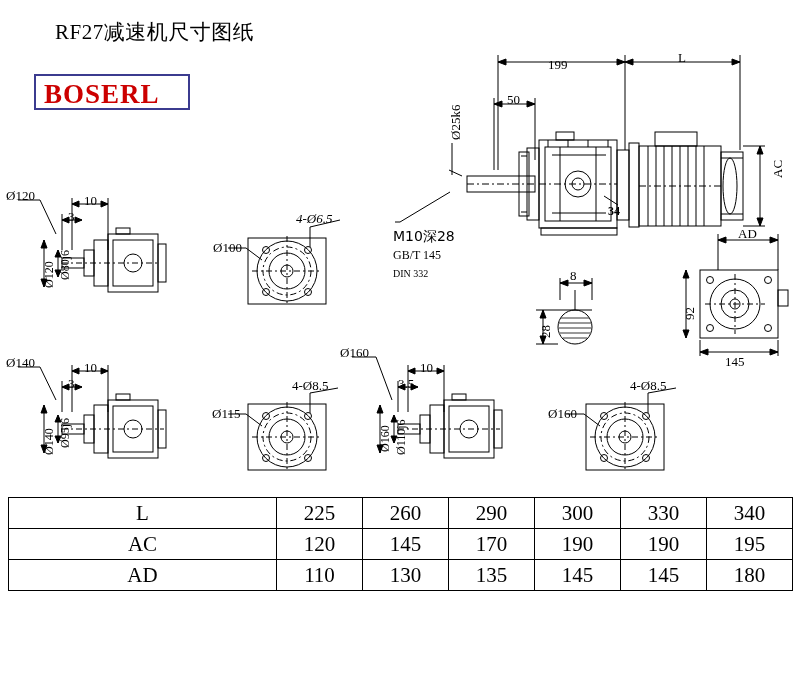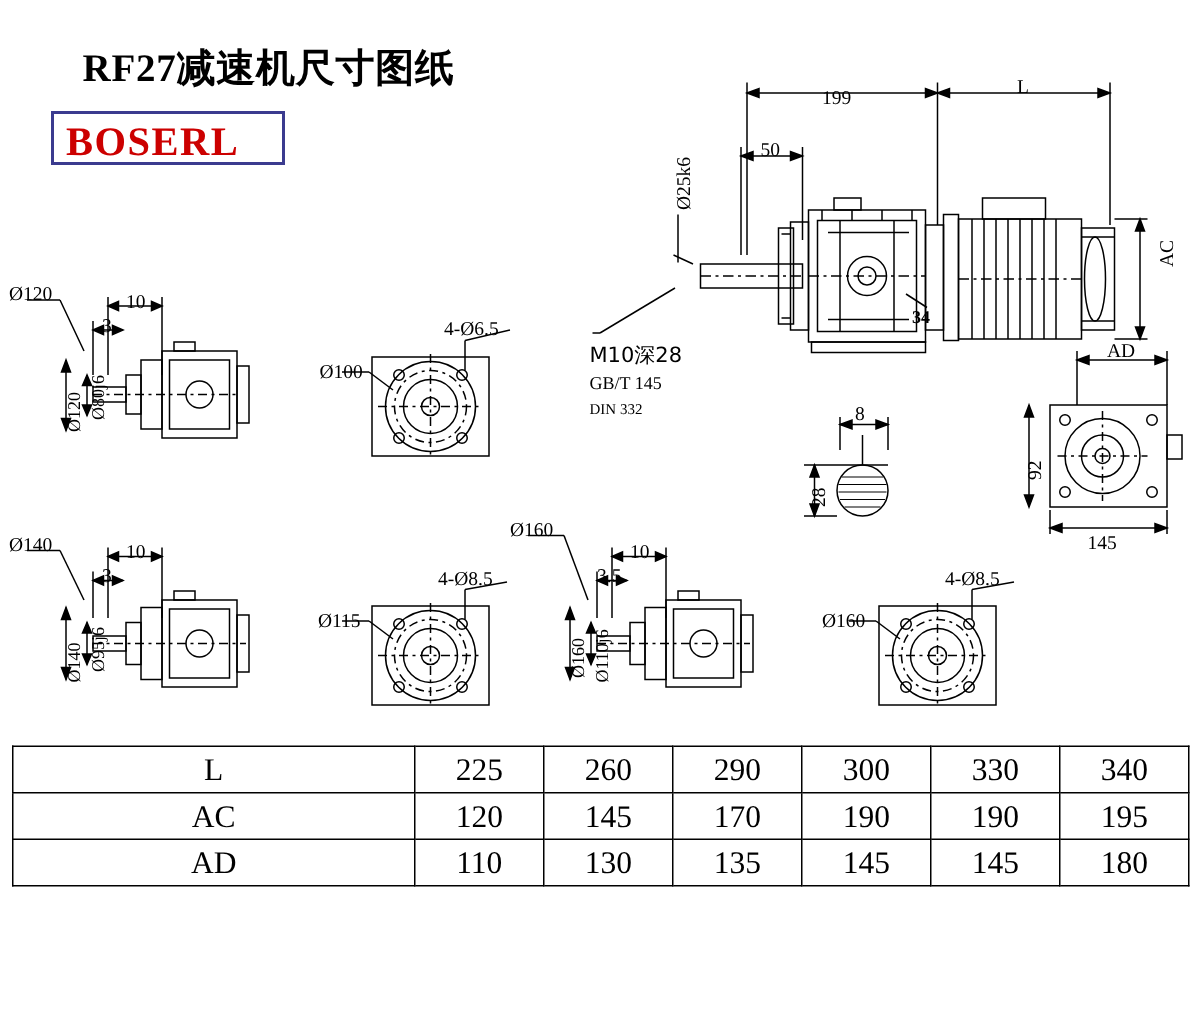--- a/index.html
+++ b/index.html
@@ -16,24 +16,24 @@
     overflow: hidden;
   }
   .page {
     position: relative;
     width: 800px;
     height: 673px;
   }
   #title {
     position: absolute;
     left: 55px;
-    top: 28px;
+    top: 18px;
     font-family: "Liberation Serif", serif;
-    font-size: 26px;
-    font-weight: bold;
+    font-size: 21px;
+    font-weight: normal;
     letter-spacing: 0.5px;
     white-space: nowrap;
   }
   #logo-box {
     position: absolute;
     left: 34px;
     top: 74px;
     width: 156px;
     height: 36px;
     border: 2px solid #3b3b8f;
@@ -404,21 +404,21 @@
   <div class="txt" style="left:738px; top:226px;">AD</div>
   <div class="txt rot90" style="left:682px; top:320px;">92</div>
   <div class="txt" style="left:725px; top:354px;">145</div>
 
   <div class="txt" style="left:6px; top:188px;">Ø120</div>
   <div class="txt" style="left:84px; top:193px;">10</div>
   <div class="txt" style="left:68px; top:209px;">3</div>
   <div class="txt rot90" style="left:58px; top:280px; font-size:12px;">Ø80j6</div>
   <div class="txt rot90" style="left:42px; top:288px; font-size:12px;">Ø120</div>
   <div class="txt" style="left:213px; top:240px;">Ø100</div>
-  <div class="txt" style="left:296px; top:211px;">4-Ø6.5</div>
+  <div class="txt" style="left:296px; top:211px;font-style:italic;">4-Ø6.5</div>
 
   <div class="txt" style="left:6px; top:355px;">Ø140</div>
   <div class="txt" style="left:84px; top:360px;">10</div>
   <div class="txt" style="left:68px; top:376px;">3</div>
   <div class="txt rot90" style="left:58px; top:448px; font-size:12px;">Ø95j6</div>
   <div class="txt rot90" style="left:42px; top:455px; font-size:12px;">Ø140</div>
   <div class="txt" style="left:212px; top:406px;">Ø115</div>
   <div class="txt" style="left:292px; top:378px;">4-Ø8.5</div>
 
   <div class="txt" style="left:340px; top:345px;">Ø160</div>

